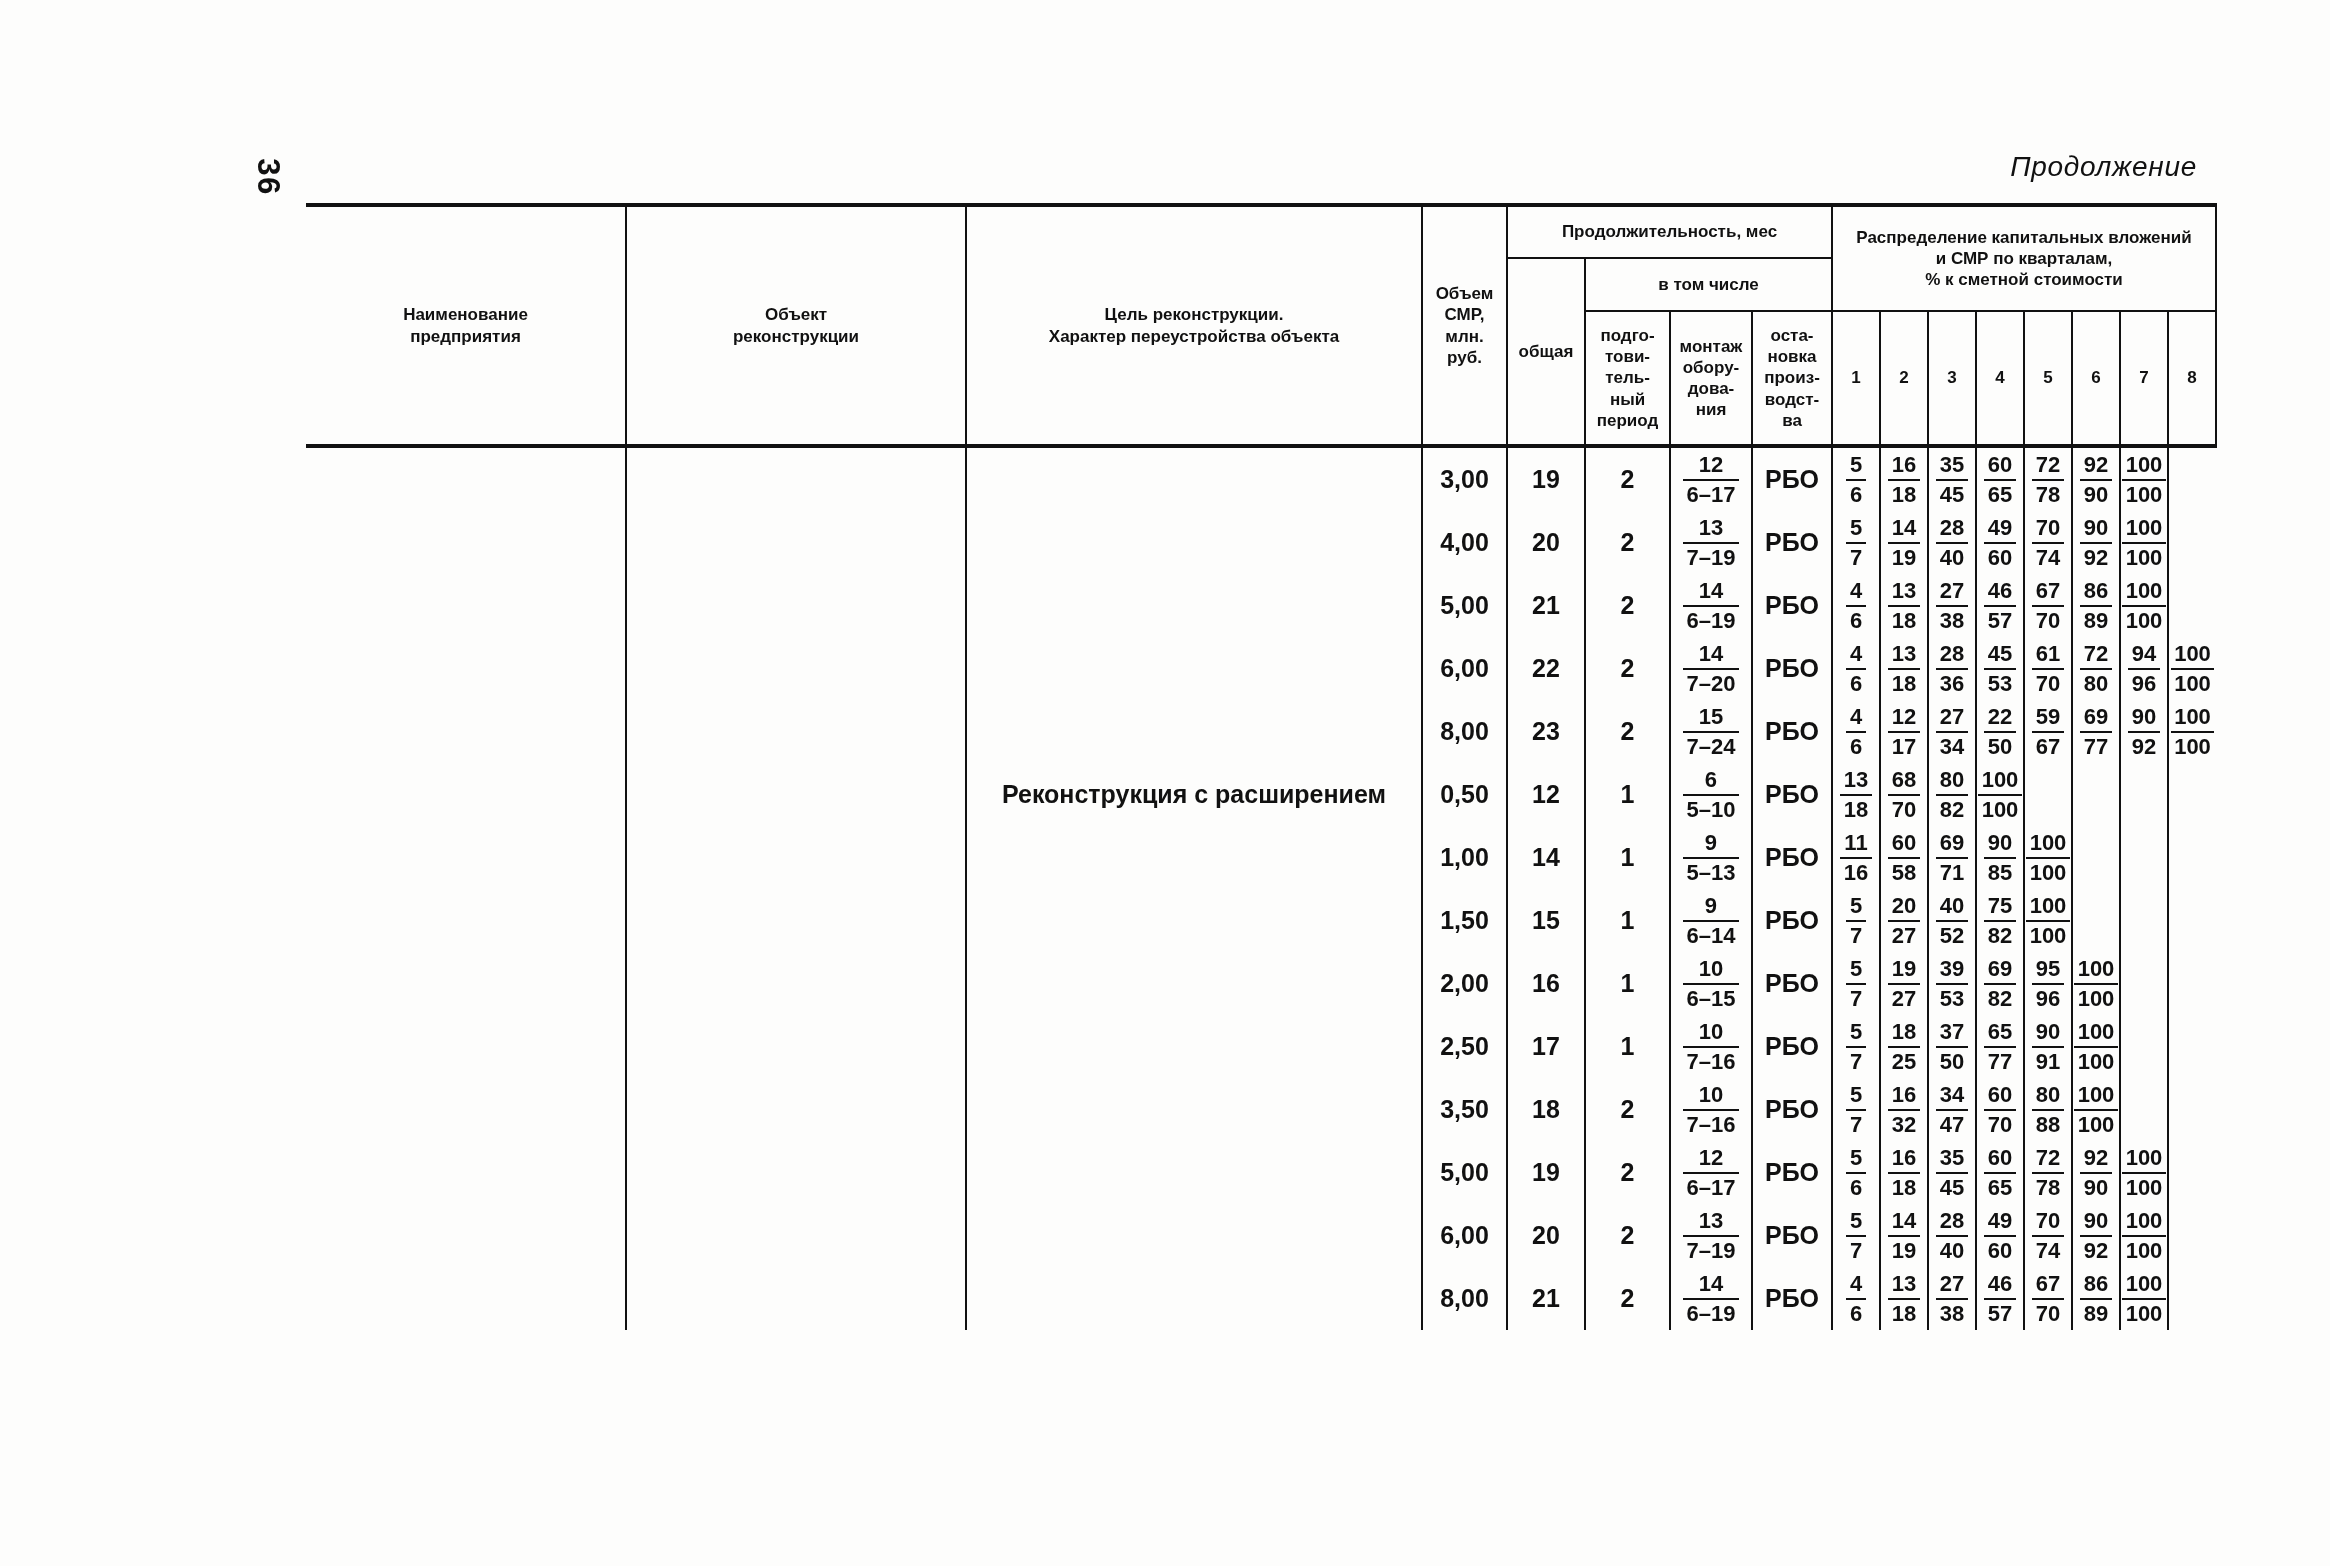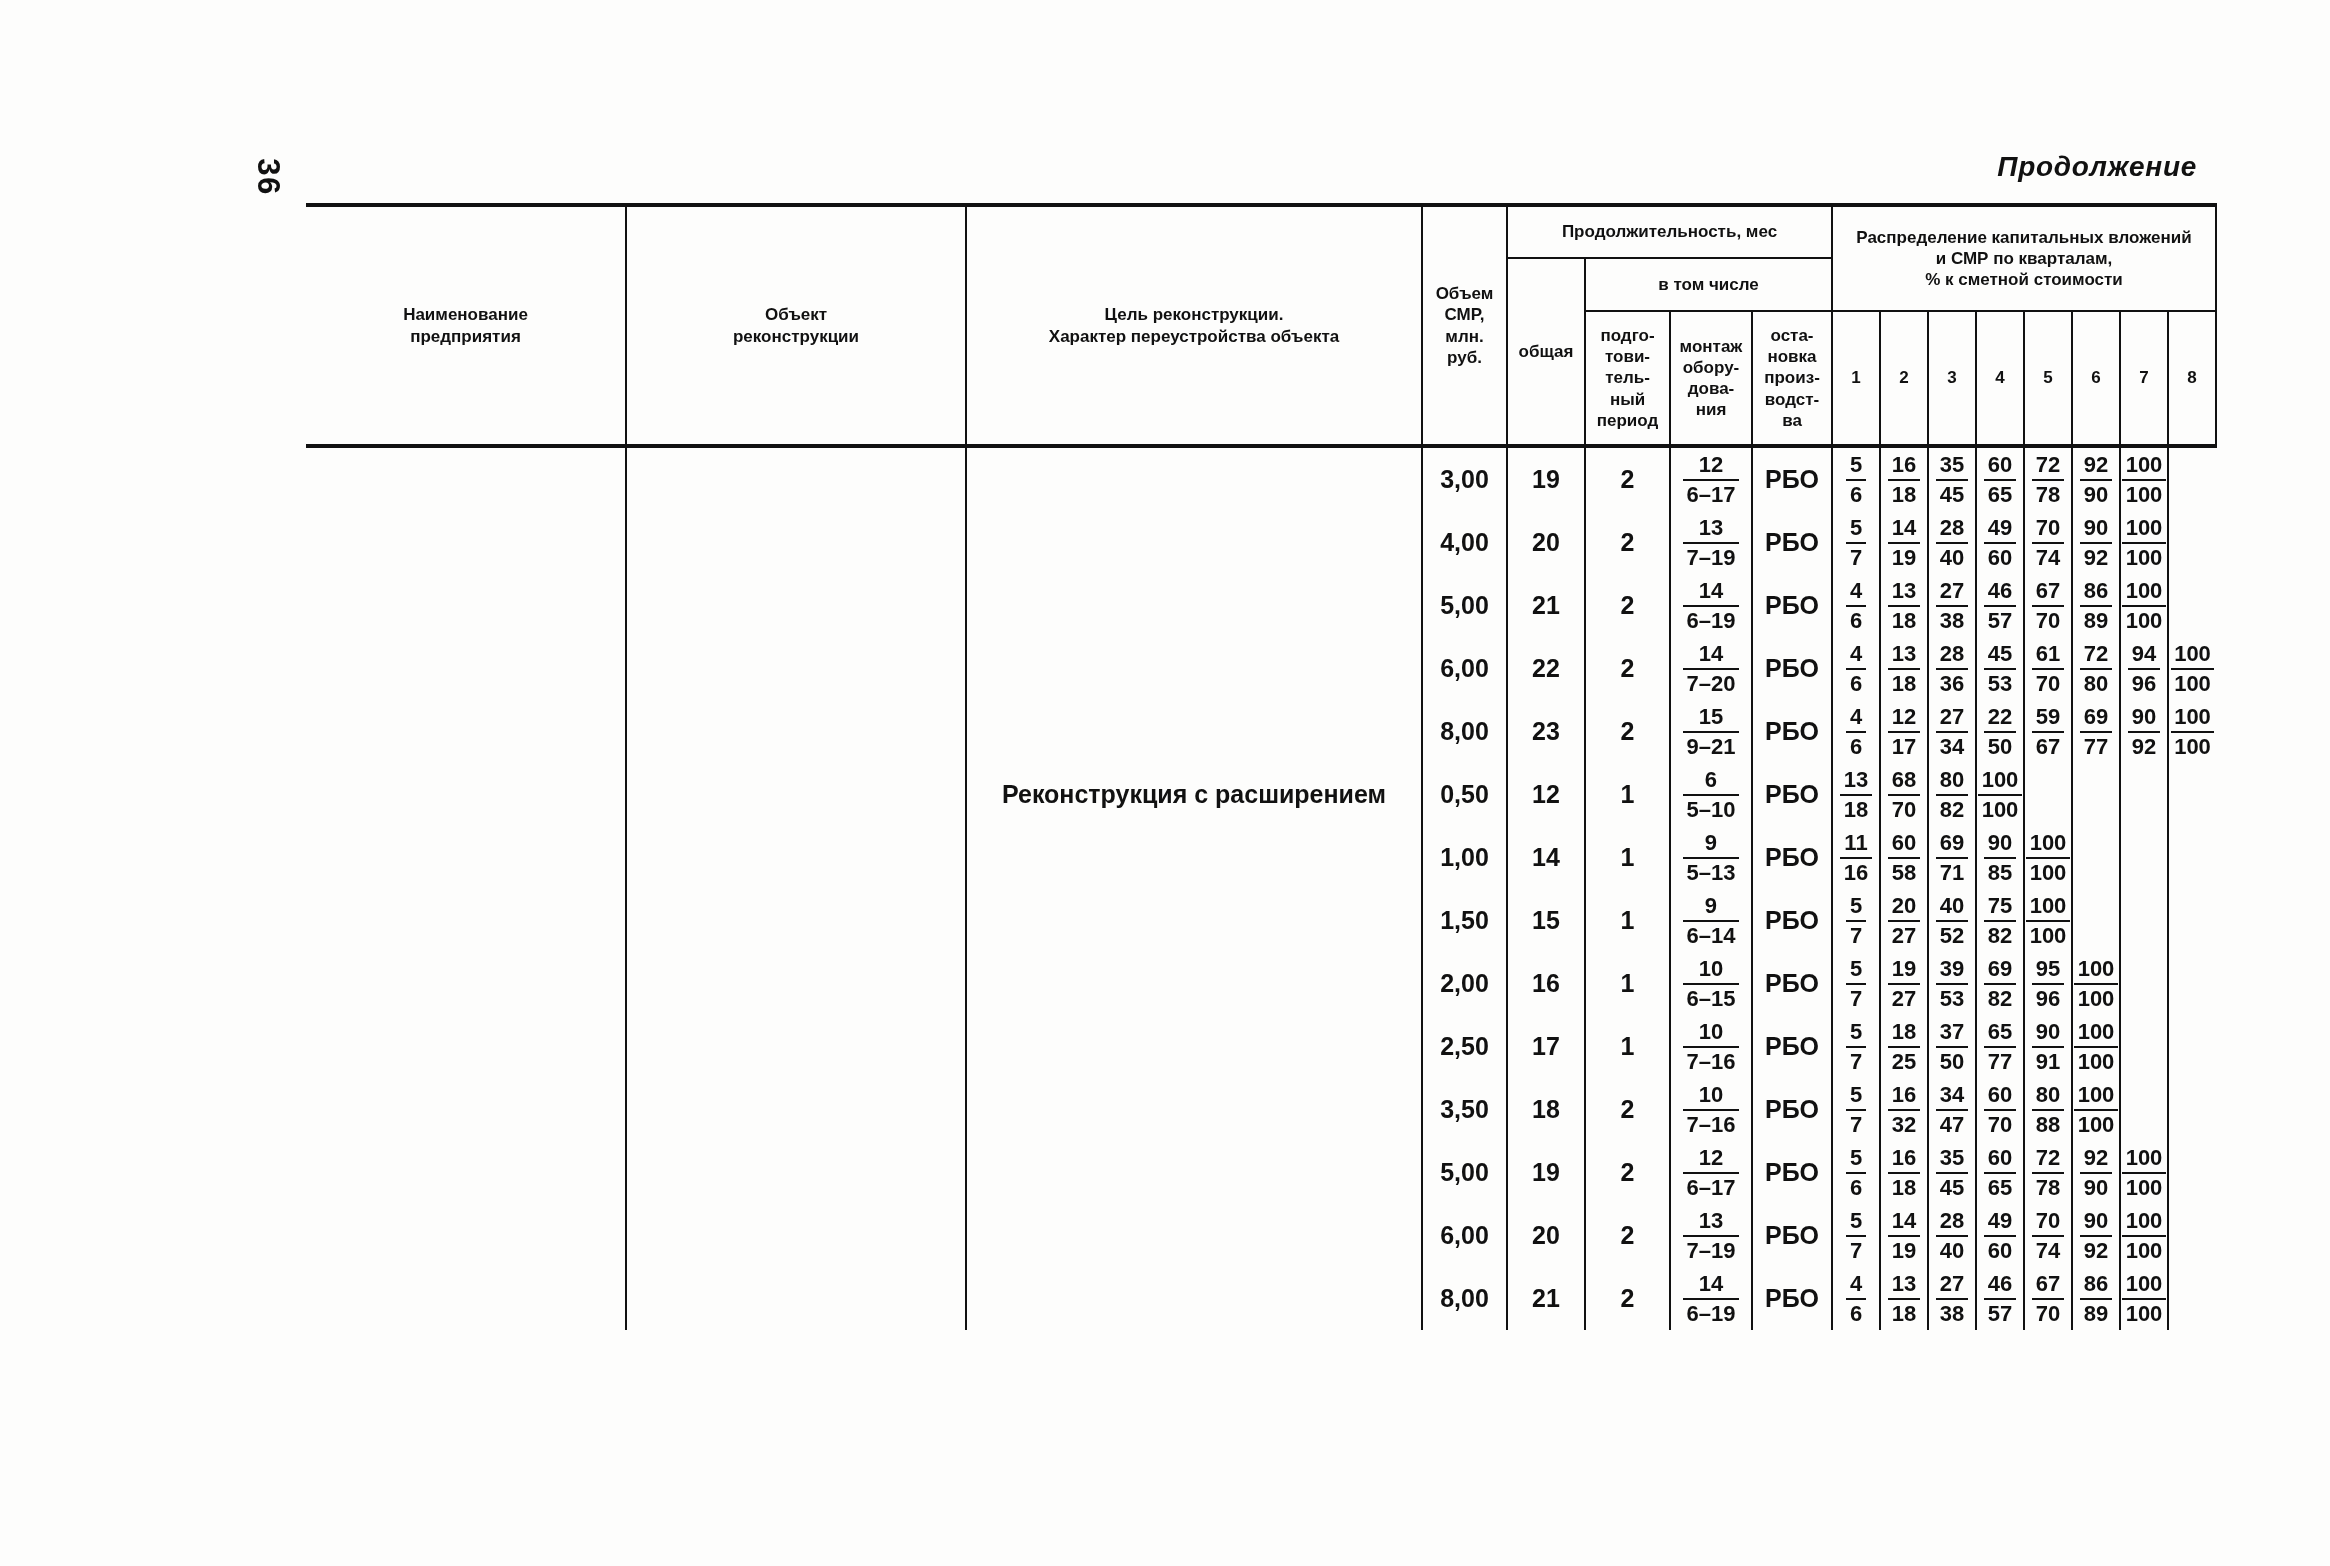--- a/index.html
+++ b/index.html
@@ -19,21 +19,21 @@
     position:absolute;left:246px;top:162px;
     width:44px;height:30px;
     display:flex;align-items:center;justify-content:center;
     font-size:31px;font-weight:700;letter-spacing:1.4px;
     transform:rotate(90deg);
   }
 
   
   .continuation{
     position:absolute;top:151px;right:133px;
-    font-size:28px;font-weight:700;font-style:italic;
+    font-size:28px;font-weight:400;font-style:italic;
     letter-spacing:0.7px;
   }
 
   
   table.main{
     position:absolute;left:306px;top:203px;
     border-collapse:collapse;table-layout:fixed;
     border-top:4.8px solid var(--ink);
   }
   table.main th, table.main td{
@@ -316,21 +316,21 @@
         </tr>
         <tr>
           <td class="no-l"></td>
           <td></td>
           <td></td>
           <td>8,00</td>
           <td>23</td>
           <td>2</td>
           <td><span class="frac">
               <span class="fn">15</span>
-              <span class="fd">9–21</span>
+              <span class="fd">7–24</span>
             </span></td>
           <td>РБО</td>
           <td><span class="frac">
               <span class="fn">4</span>
               <span class="fd">6</span>
             </span></td>
           <td><span class="frac">
               <span class="fn">12</span>
               <span class="fd">17</span>
             </span></td>

